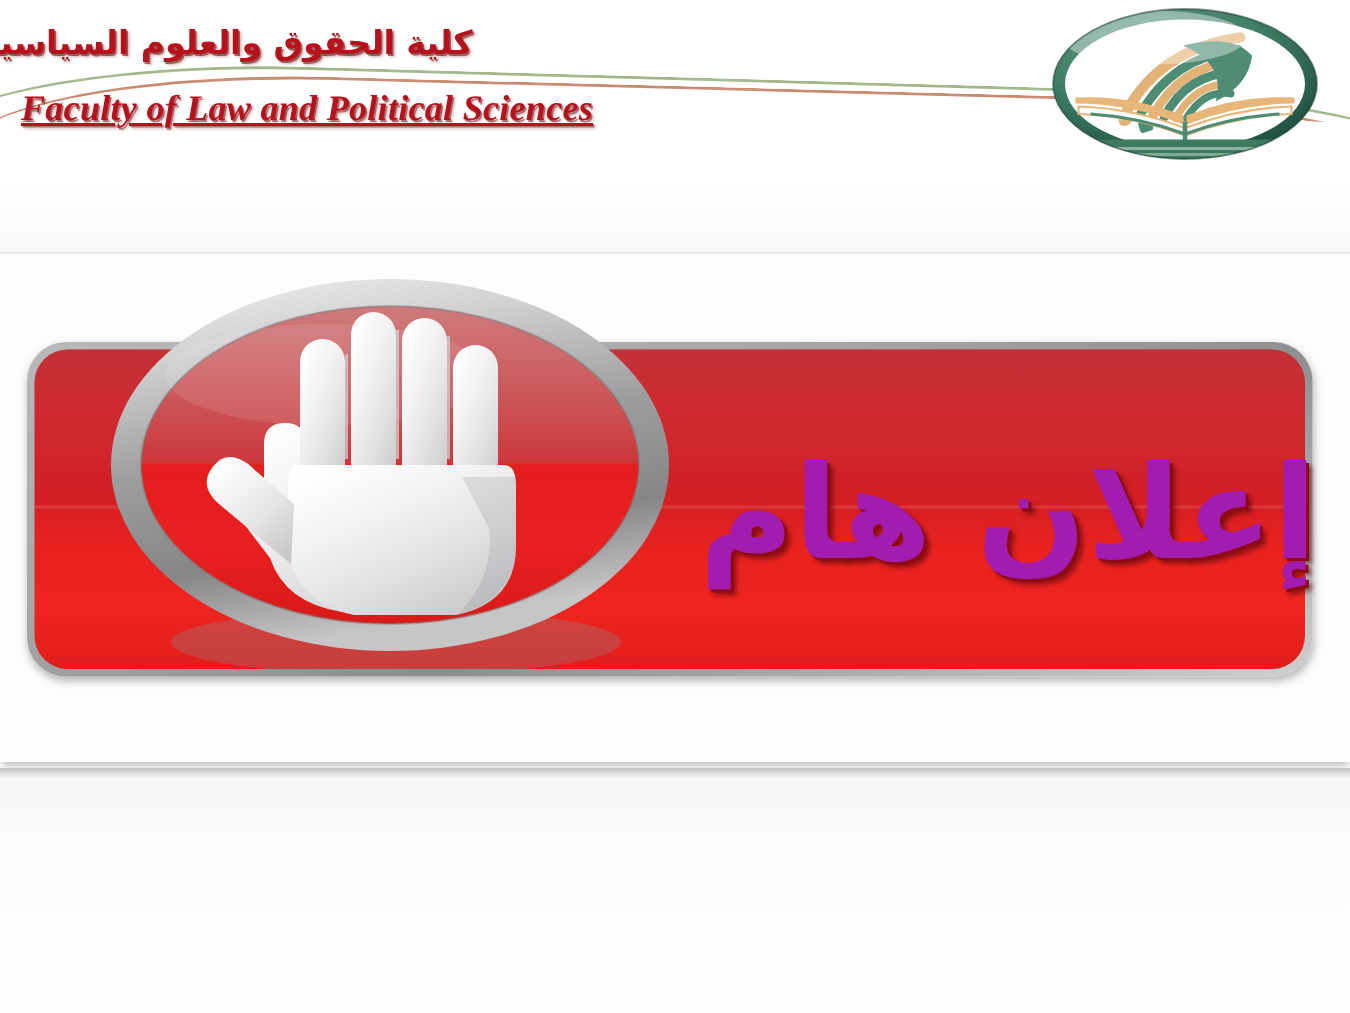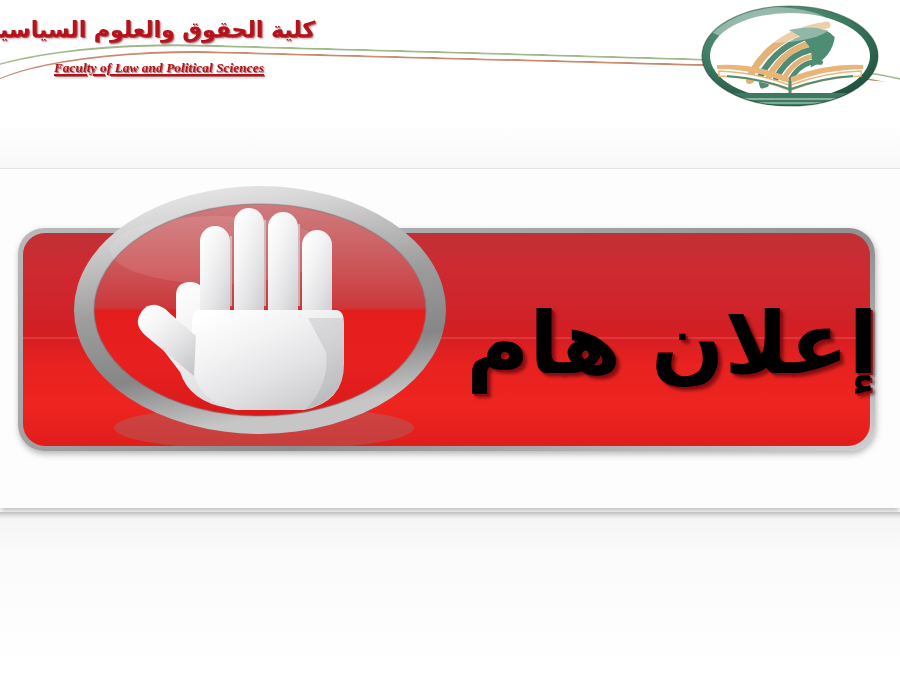--- a/index.html
+++ b/index.html
@@ -133,33 +133,32 @@
     letter-spacing: 0px;
     text-shadow:
       1px 1px 0 rgba(110,10,14,0.55),
       2px 2px 2px rgba(110,10,14,0.30);
   }
   .title-en {
     position: absolute;
     left: 14px;
     top: 60px;
     font-family: "Liberation Serif", serif;
-    font-size: 13px;
+    font-size: 24px;
     font-weight: bold;
     font-style: italic;
     color: #b5121b;
     white-space: nowrap;
     text-decoration: underline;
     text-decoration-thickness: 2px;
     text-underline-offset: 2px;
     letter-spacing: 0.2px;
     text-shadow:
       1px 1px 0 rgba(110,10,14,0.5),
       2px 2px 2px rgba(110,10,14,0.25);
-    margin-left: 40px;
   }
 
   
   .logo {
     position: absolute;
     left: 697px;
     top: 3px;
     width: 186px;
     height: 108px;
   }
@@ -236,21 +235,21 @@
     left: 470px;
     top: 56px;
     width: 390px;
     height: 120px;
     direction: rtl;
     text-align: left;
     font-family: "DejaVu Sans", sans-serif;
     font-size: 86px;
     line-height: 118px;
     font-weight: bold;
-    color: #000000;
+    color: #a21caf;
     white-space: nowrap;
     text-shadow:
       2px 2px 0 #8d0b10,
       4px 4px 3px rgba(80,6,9,0.55);
   }
 
   
   .stop-emblem {
     position: absolute;
     left: 68px;

